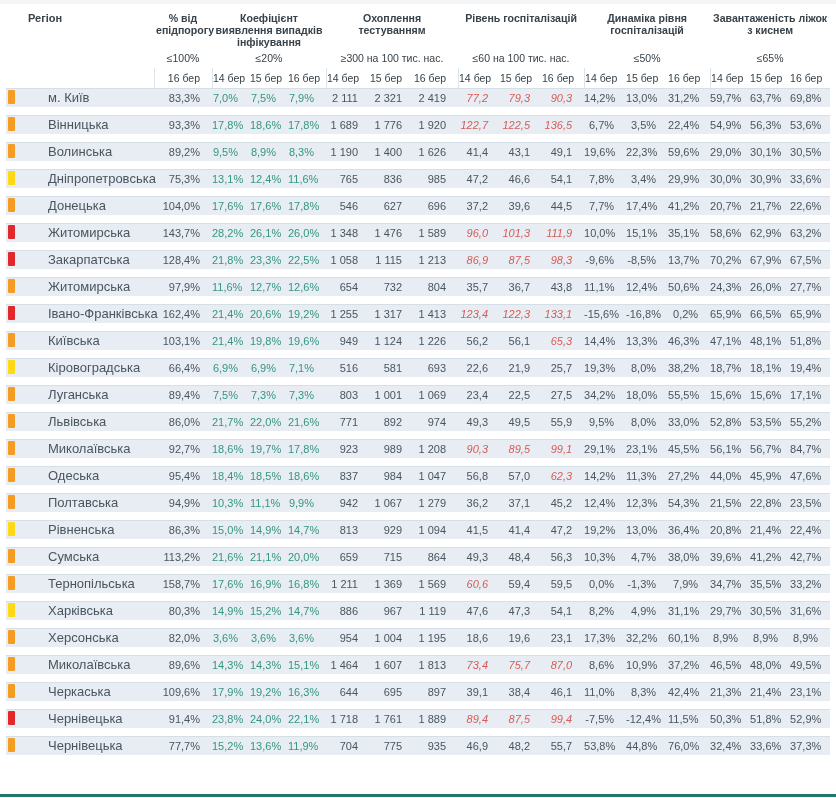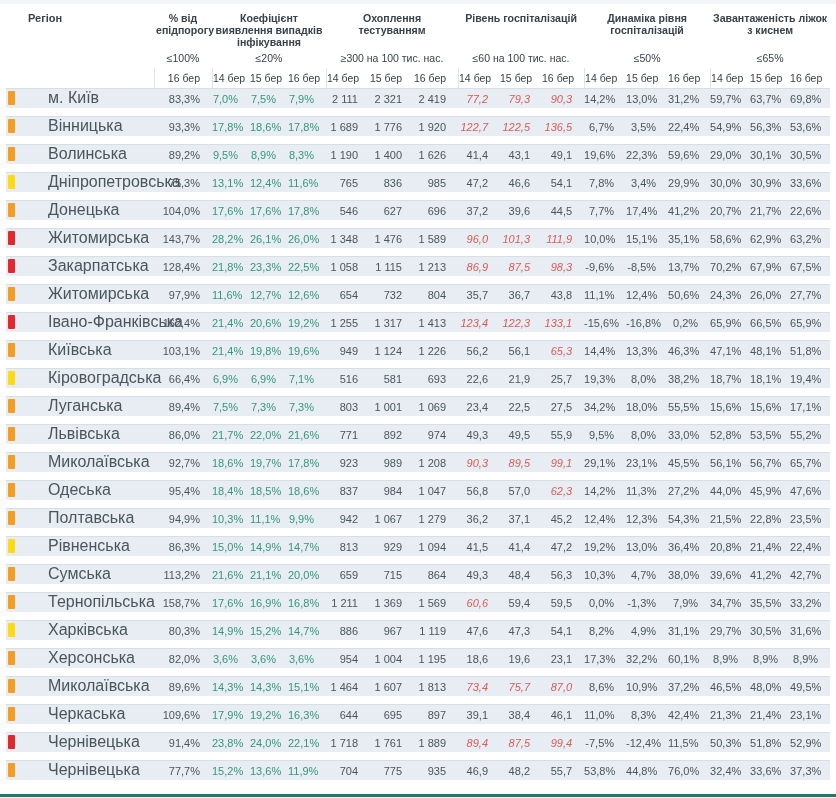--- a/index.html
+++ b/index.html
@@ -22,21 +22,21 @@
   th.g-date { height:20px; vertical-align:middle; font-size:10.5px; text-align:right; padding-right:12px; white-space:nowrap; }
   th.g-sep { border-left:1px solid #dde4ea; }
 
   tbody td {
     background:var(--rowbg); border-top:1px solid #d5dfe8; border-bottom:8px solid #ffffff;
     height:18px; line-height:18px; font-size:11px; color:var(--dark);
     text-align:right; padding:0 12px 0 0; white-space:nowrap;
   }
   td.region-cell { text-align:left; padding:0; }
   .marker { display:inline-block; width:7px; height:14px; border-radius:1px; vertical-align:-2px; margin:0 13px 0 2px; }
-  .region-name { font-size:16px; color:var(--dark);padding-left:20px; }
+  .region-name { font-size:13px; color:var(--dark);padding-left:20px; }
   td.v-green { color:var(--green); }
   td.v-red { color:var(--red);font-style:italic; }
 
   .bottom-line { position:absolute; left:0; bottom:1px; width:100%; height:3px; background:var(--accent); }
 </style>
 </head>
 <body>
 
 <div class="page">
   <div class="top-strip"></div>
@@ -355,21 +355,21 @@
           <td>989</td>
           <td>1 208</td>
           <td class="v-red">90,3</td>
           <td class="v-red">89,5</td>
           <td class="v-red">99,1</td>
           <td>29,1%</td>
           <td>23,1%</td>
           <td>45,5%</td>
           <td>56,1%</td>
           <td>56,7%</td>
-          <td>65,7%</td>
+          <td>84,7%</td>
         </tr>
         <tr>
           <td class="region-cell"><span class="marker" style="background: rgb(245, 156, 35);"></span><span class="region-name">Одеська</span></td>
           <td>95,4%</td>
           <td class="v-green">18,4%</td>
           <td class="v-green">18,5%</td>
           <td class="v-green">18,6%</td>
           <td>837</td>
           <td>984</td>
           <td>1 047</td>

